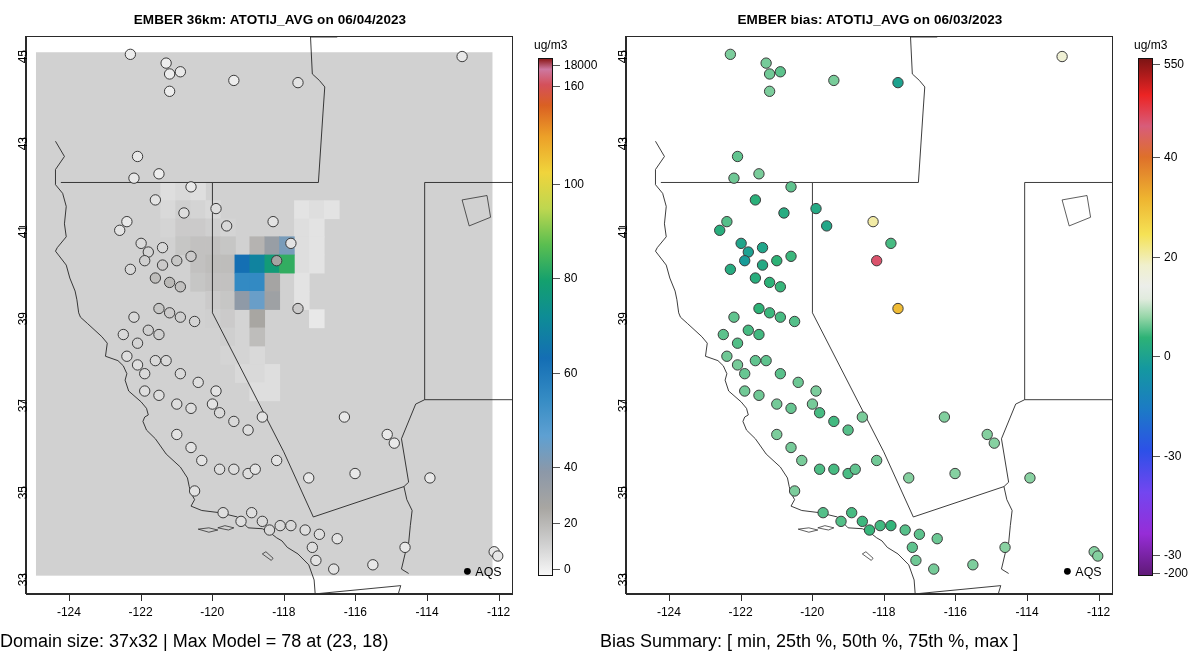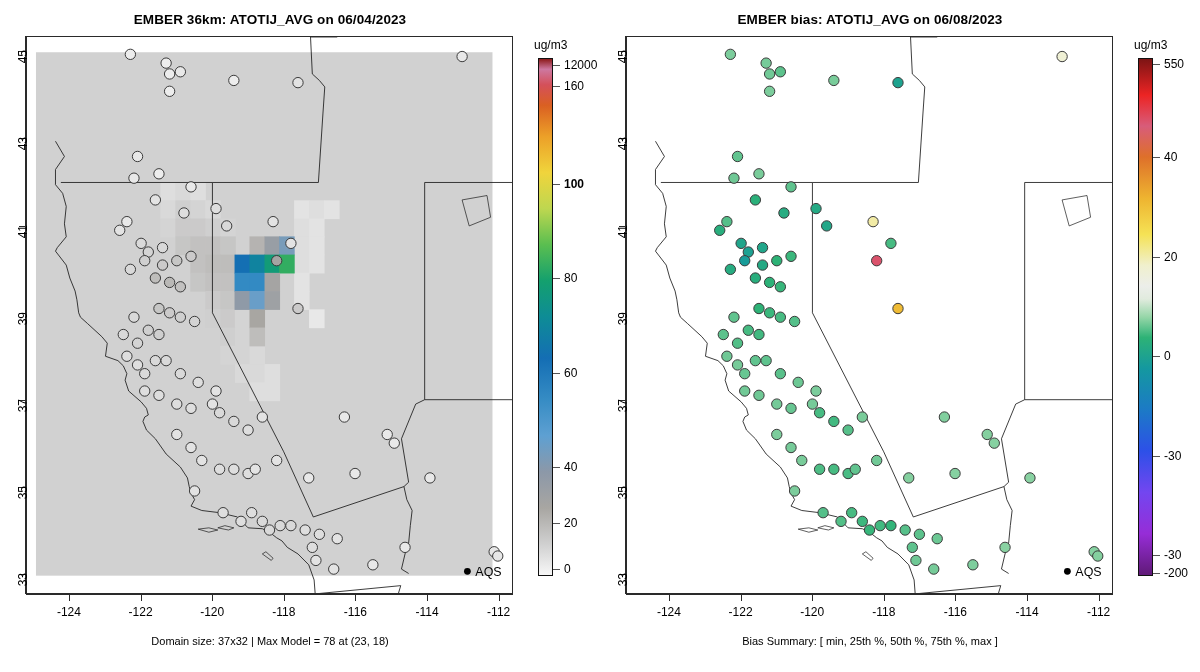--- a/index.html
+++ b/index.html
@@ -30,22 +30,22 @@
         transform:translateY(50%) rotate(-90deg);transform-origin:100% 0;}
 
   
   .cbwrap{position:absolute;left:538px;top:52px;width:62px;height:520px;}
   .cbunit{position:absolute;left:-4px;top:-20px;font-size:12px;white-space:nowrap;}
   .cbbar{position:absolute;left:0;top:0;width:15px;height:518px;border:1px solid #111;box-sizing:border-box;}
   .cbtick{position:absolute;left:15px;width:7px;height:1px;background:#555;}
   .cblab{position:absolute;left:26px;font-size:12px;transform:translateY(-50%);white-space:nowrap;}
 
   
-  .footer{position:absolute;left:0;top:628px;width:540px;text-align:center;
-          font-size:11px;line-height:15px;}
+  .footer{position:absolute;left:0;top:628px;width:540px;
+          font-size:18px;line-height:15px;}
   circle.pt{stroke:#3a3a3a;stroke-width:1;}
 </style>
 </head>
 <body>
 
 <div class="wrap">
 
   <div class="panel left">
     <div class="ptitle">EMBER 36km: ATOTIJ_AVG on 06/04/2023</div>
 
@@ -260,44 +260,44 @@
         <div class="xtick" style="left: 401.059px;"></div>
         <div class="xlab" style="left: 401.059px;">-114</div>
         <div class="xtick" style="left: 472.676px;"></div>
         <div class="xlab" style="left: 472.676px;">-112</div>
       </div>
 
     <div class="cbwrap">
       <div class="cbunit">ug/m3</div>
       <div class="cbbar" id="cb-model" style="background: linear-gradient(rgb(140, 26, 26) 0%, rgb(205, 120, 160) 2%, rgb(212, 80, 90) 5%, rgb(218, 96, 34) 9%, rgb(236, 160, 40) 15%, rgb(240, 212, 60) 22%, rgb(190, 215, 80) 29%, rgb(90, 190, 80) 36%, rgb(20, 160, 110) 43%, rgb(14, 140, 150) 50%, rgb(20, 110, 180) 58%, rgb(54, 140, 196) 66%, rgb(94, 160, 210) 73%, rgb(140, 152, 168) 80%, rgb(168, 166, 162) 87%, rgb(208, 208, 208) 94%, rgb(247, 247, 247) 100%);"></div>
     <div class="cbtick" style="top: 7.252px;"></div>
-        <div class="cblab" style="top: 7.252px;">12000</div>
+        <div class="cblab" style="top: 7.252px;">18000</div>
         <div class="cbtick" style="top: 27.972px;"></div>
         <div class="cblab" style="top: 27.972px;">160</div>
         <div class="cbtick" style="top: 125.874px;"></div>
-        <div class="cblab" style="top: 125.874px; font-weight: bold;">100</div>
+        <div class="cblab" style="top: 125.874px;">100</div>
         <div class="cbtick" style="top: 220.15px;"></div>
         <div class="cblab" style="top: 220.15px;">80</div>
         <div class="cbtick" style="top: 314.944px;"></div>
         <div class="cblab" style="top: 314.944px;">60</div>
         <div class="cbtick" style="top: 409.22px;"></div>
         <div class="cblab" style="top: 409.22px;">40</div>
         <div class="cbtick" style="top: 464.646px;"></div>
         <div class="cblab" style="top: 464.646px;">20</div>
         <div class="cbtick" style="top: 511.007px;"></div>
         <div class="cblab" style="top: 511.007px;">0</div>
       </div>
 
     <div class="footer">
       <div>Domain size: 37x32 | Max Model = 78 at (23, 18)</div>
     </div>
   </div>
 
   <div class="panel right">
-    <div class="ptitle">EMBER bias: ATOTIJ_AVG on 06/08/2023</div>
+    <div class="ptitle">EMBER bias: ATOTIJ_AVG on 06/03/2023</div>
 
     <div class="frame">
       <svg class="mapsvg" id="svg-bias" viewBox="0 0 487 558" preserveAspectRatio="none">
           <path d="M28.6,104.6 L37.6,119.9 L28.6,133.0 L28.6,148.2 L35.8,156.9 L39.4,170.0 L37.6,187.5 L39.4,200.5 L30.4,211.4 L28.6,214.9 L39.4,228.9 L43.0,241.9 L48.3,255.0 L50.1,263.7 L51.9,276.8 L53.7,281.2 L60.9,287.7 L75.2,300.8 L80.6,307.3 L78.8,320.4 L91.3,324.8 L96.7,330.0 L100.3,337.9 L98.5,344.4 L102.1,355.3 L114.6,366.2 L120.0,372.7 L121.8,379.3 L118.2,381.4 L116.4,385.8 L120.0,394.5 L128.9,403.2 L139.7,418.5 L154.0,431.6 L161.1,442.5 L162.9,451.2 L164.7,457.7 L168.3,464.3 L164.7,470.8 L175.5,475.2 L193.4,477.4 L211.3,481.7 L222.0,492.6 L236.3,493.5 L243.5,497.0 L250.7,502.6 L256.0,505.7 L261.4,512.2 L272.1,518.8 L282.9,529.7 L288.3,544.9 L289.3,558.0" fill="none" stroke="#1a1a1a" stroke-width="0.85"></path>
           <path d="M171.9,493.9 L182.6,497.0 L191.6,494.8 L182.6,492.6 L171.9,493.9 Z" fill="none" stroke="#1a1a1a" stroke-width="0.7"></path>
           <path d="M191.6,492.6 L202.3,494.8 L207.7,492.6 L198.7,490.4 L191.6,492.6 Z" fill="none" stroke="#1a1a1a" stroke-width="0.7"></path>
           <path d="M236.3,518.8 L245.3,525.3 L247.1,523.1 L239.9,516.6 L236.3,518.8 Z" fill="none" stroke="#1a1a1a" stroke-width="0.7"></path>
           <path d="M34.0,146.0 L186.2,146.0 L292.6,146.0" fill="none" stroke="#1a1a1a" stroke-width="0.85"></path>
           <path d="M292.6,146.0 L297.2,76.3 L299.0,50.1 L293.6,43.6 L286.5,37.1 L284.7,0.0" fill="none" stroke="#1a1a1a" stroke-width="0.85"></path>
           <path d="M186.2,146.0 L186.2,276.8 L257.8,416.3 L287.5,481.7 L378.5,451.2" fill="none" stroke="#1a1a1a" stroke-width="0.85"></path>

